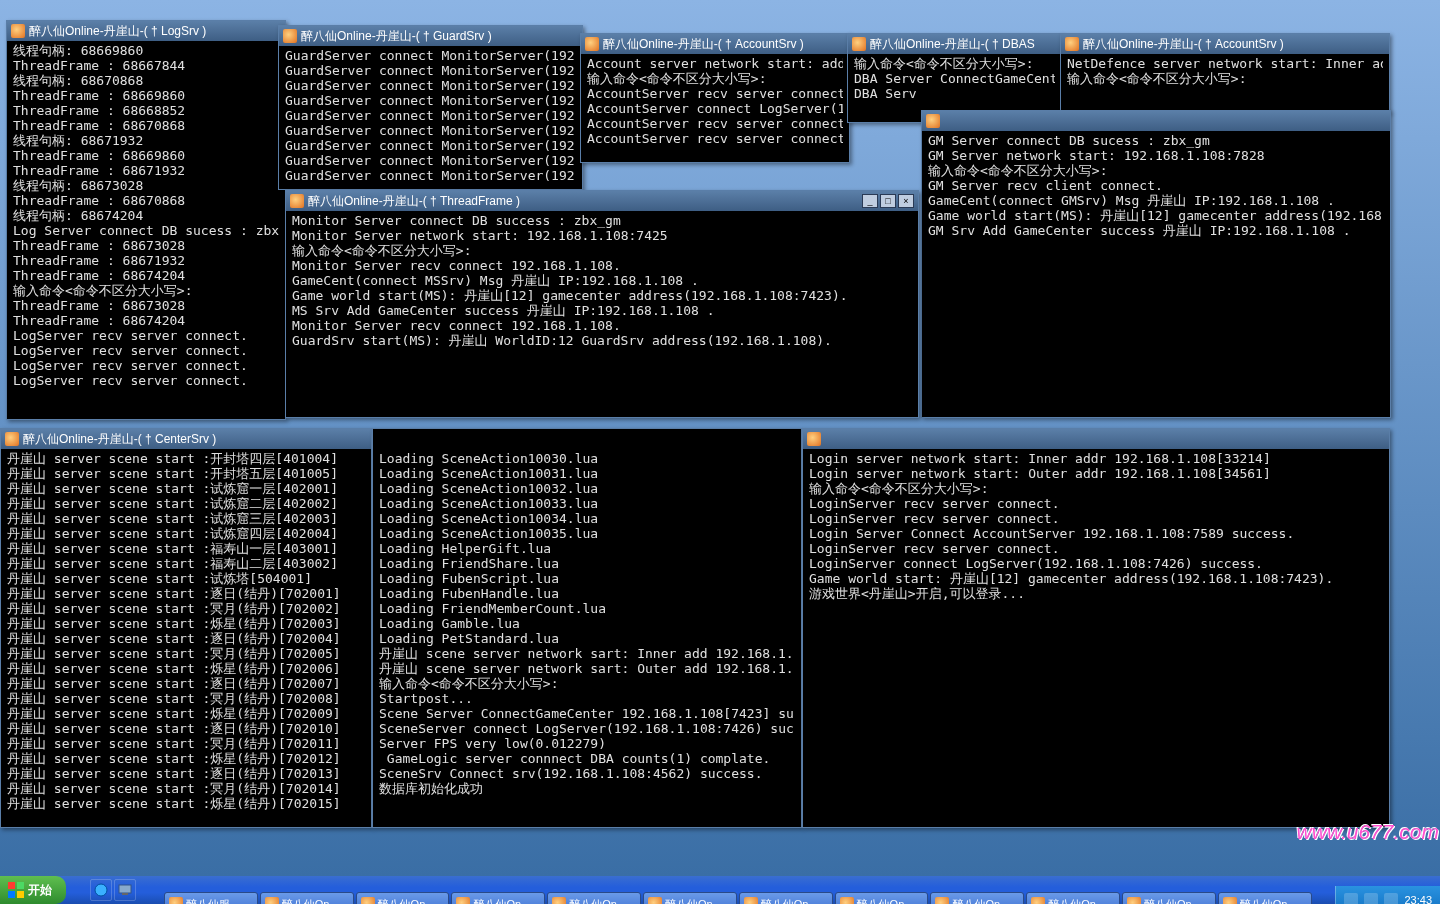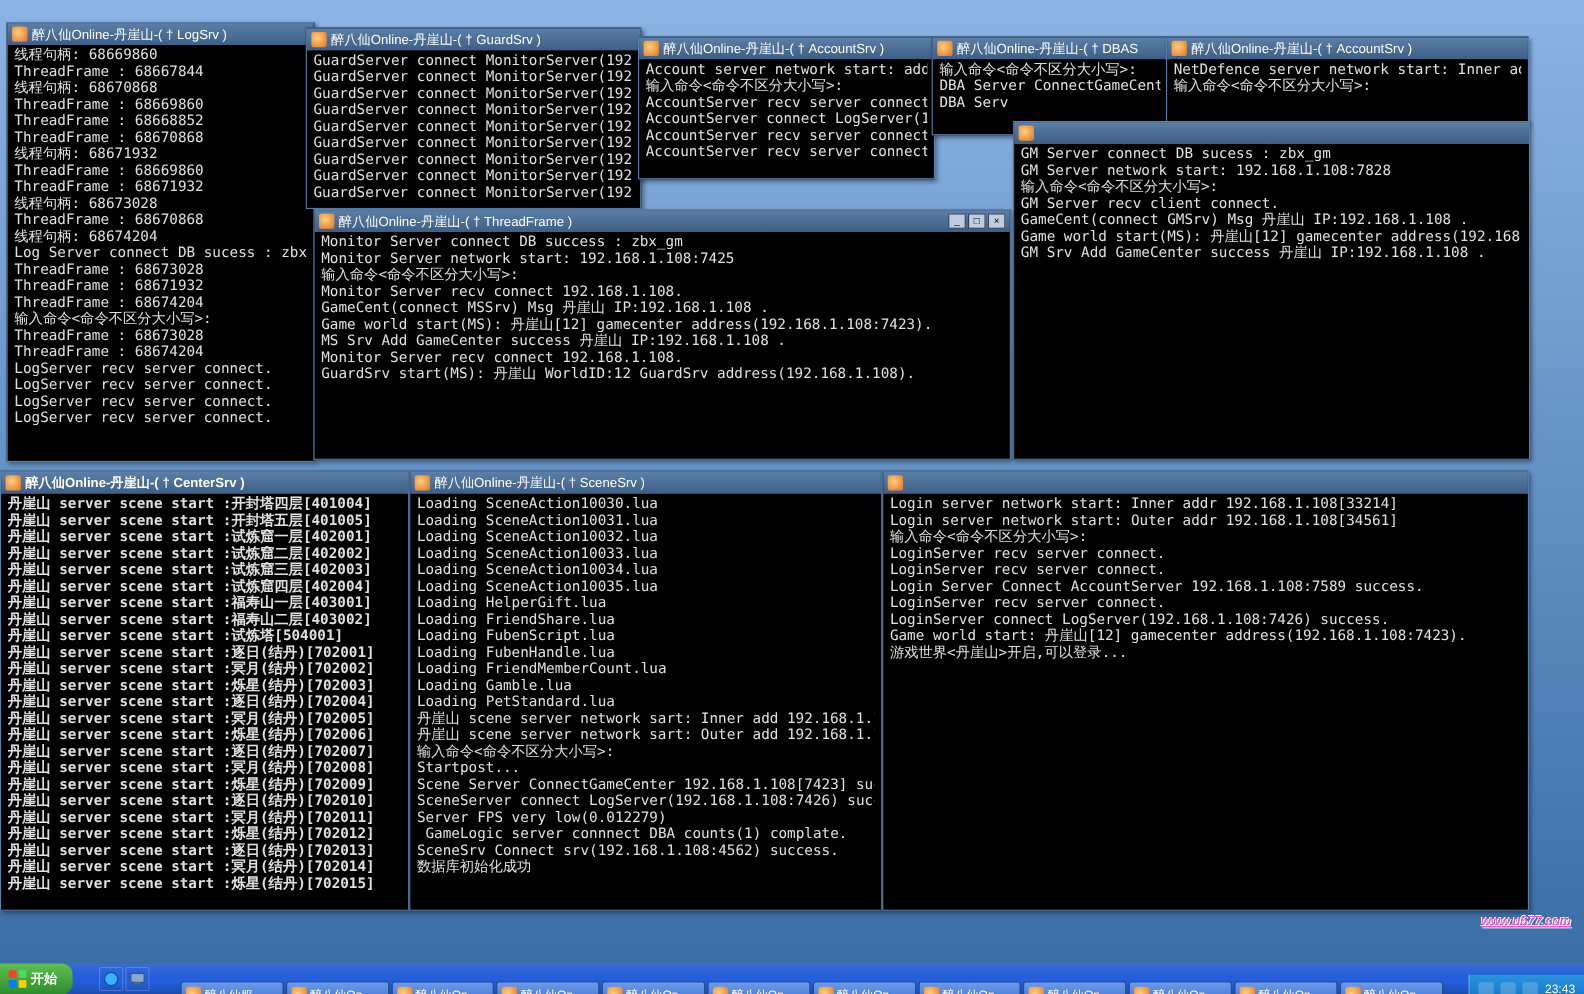--- a/index.html
+++ b/index.html
@@ -97,25 +97,24 @@
   height: 28px; padding: 0 8px;
   background: linear-gradient(#2a92e0,#1070c0);
   display: flex; align-items: center; gap: 6px;
   border-left: 1px solid rgba(255,255,255,.3);
   margin-top: 20px;
 }
 .tray .ticon3 { width: 14px; height: 14px; background: #fff3; border-radius: 2px; }
 .clock { font-size: 11px; }
 
 .watermark {
-  position: absolute; right: 12px; bottom: 32px;
-  font-family: Arial, sans-serif; font-size: 12px; font-style: italic;
+  position: absolute; right: 1px; bottom: 32px;
+  font-family: Arial, sans-serif; font-size: 21px; font-style: italic;
   color: #ff4fd0; text-shadow: 1px 1px 0 #fff, -1px -1px 0 #fff;
   pointer-events: none;
-  text-decoration: underline;
 }
 </style>
 </head>
 <body>
 
 <div class="desktop">
 
   <div class="console" style="left:6px; top:20px; width:280px; height:400px;">
     <div class="titlebar">
       <span class="ticon"></span>
@@ -169,33 +168,29 @@
       <span class="ttext">醉八仙Online-丹崖山-( † ThreadFrame )</span>
       <span class="wincontrols">
         <span class="wbtn">_</span>
         <span class="wbtn">□</span>
         <span class="wbtn">×</span>
       </span>
     </div>
     <div class="body"><div class="line">Monitor Server connect DB success : zbx_gm</div><div class="line">Monitor Server network start: 192.168.1.108:7425</div><div class="line"></div><div class="line">输入命令&lt;命令不区分大小写&gt;:</div><div class="line">Monitor Server recv connect 192.168.1.108.</div><div class="line">GameCent(connect MSSrv) Msg 丹崖山 IP:192.168.1.108 .</div><div class="line">Game world start(MS): 丹崖山[12] gamecenter address(192.168.1.108:7423).</div><div class="line">MS Srv Add GameCenter success 丹崖山 IP:192.168.1.108 .</div><div class="line">Monitor Server recv connect 192.168.1.108.</div><div class="line">GuardSrv start(MS): 丹崖山 WorldID:12 GuardSrv address(192.168.1.108).</div></div>
   </div>
 
-  <div class="console" style="left:0px; top:428px; width:372px; height:400px;font-weight:bold;">
+  <div class="console" style="left:0px; top:428px; width:372px; height:400px;">
     <div class="titlebar">
       <span class="ticon"></span>
       <span class="ttext">醉八仙Online-丹崖山-( † CenterSrv )</span>
     </div>
     <div class="body"><div class="line">丹崖山 server scene start :开封塔四层[401004]</div><div class="line">丹崖山 server scene start :开封塔五层[401005]</div><div class="line">丹崖山 server scene start :试炼窟一层[402001]</div><div class="line">丹崖山 server scene start :试炼窟二层[402002]</div><div class="line">丹崖山 server scene start :试炼窟三层[402003]</div><div class="line">丹崖山 server scene start :试炼窟四层[402004]</div><div class="line">丹崖山 server scene start :福寿山一层[403001]</div><div class="line">丹崖山 server scene start :福寿山二层[403002]</div><div class="line">丹崖山 server scene start :试炼塔[504001]</div><div class="line">丹崖山 server scene start :逐日(结丹)[702001]</div><div class="line">丹崖山 server scene start :冥月(结丹)[702002]</div><div class="line">丹崖山 server scene start :烁星(结丹)[702003]</div><div class="line">丹崖山 server scene start :逐日(结丹)[702004]</div><div class="line">丹崖山 server scene start :冥月(结丹)[702005]</div><div class="line">丹崖山 server scene start :烁星(结丹)[702006]</div><div class="line">丹崖山 server scene start :逐日(结丹)[702007]</div><div class="line">丹崖山 server scene start :冥月(结丹)[702008]</div><div class="line">丹崖山 server scene start :烁星(结丹)[702009]</div><div class="line">丹崖山 server scene start :逐日(结丹)[702010]</div><div class="line">丹崖山 server scene start :冥月(结丹)[702011]</div><div class="line">丹崖山 server scene start :烁星(结丹)[702012]</div><div class="line">丹崖山 server scene start :逐日(结丹)[702013]</div><div class="line">丹崖山 server scene start :冥月(结丹)[702014]</div><div class="line">丹崖山 server scene start :烁星(结丹)[702015]</div></div>
   </div>
 
   <div class="console" style="left:372px; top:428px; width:430px; height:400px;">
-    <div class="titlebar">
-      <span class="ticon"></span>
-      <span class="ttext">醉八仙Online-丹崖山-( † SceneSrv )</span>
-    </div>
     <div class="body"><div class="line">Loading SceneAction10030.lua</div><div class="line">Loading SceneAction10031.lua</div><div class="line">Loading SceneAction10032.lua</div><div class="line">Loading SceneAction10033.lua</div><div class="line">Loading SceneAction10034.lua</div><div class="line">Loading SceneAction10035.lua</div><div class="line">Loading HelperGift.lua</div><div class="line">Loading FriendShare.lua</div><div class="line">Loading FubenScript.lua</div><div class="line">Loading FubenHandle.lua</div><div class="line">Loading FriendMemberCount.lua</div><div class="line">Loading Gamble.lua</div><div class="line">Loading PetStandard.lua</div><div class="line">丹崖山 scene server network sart: Inner add 192.168.1.10</div><div class="line">丹崖山 scene server network sart: Outer add 192.168.1.10</div><div class="line"></div><div class="line">输入命令&lt;命令不区分大小写&gt;:</div><div class="line">Startpost...</div><div class="line">Scene Server ConnectGameCenter 192.168.1.108[7423] succe</div><div class="line">SceneServer connect LogServer(192.168.1.108:7426) succes</div><div class="line">Server FPS very low(0.012279)</div><div class="line"> GameLogic server connnect DBA counts(1) complate.</div><div class="line">SceneSrv Connect srv(192.168.1.108:4562) success.</div><div class="line">数据库初始化成功</div></div>
   </div>
 
   <div class="console" style="left:802px; top:428px; width:588px; height:400px;">
     <div class="titlebar">
       <span class="ticon"></span>
     </div>
     <div class="body"><div class="line">Login server network start: Inner addr 192.168.1.108[33214]</div><div class="line">Login server network start: Outer addr 192.168.1.108[34561]</div><div class="line"></div><div class="line">输入命令&lt;命令不区分大小写&gt;:</div><div class="line">LoginServer recv server connect.</div><div class="line">LoginServer recv server connect.</div><div class="line">Login Server Connect AccountServer 192.168.1.108:7589 success.</div><div class="line">LoginServer recv server connect.</div><div class="line">LoginServer connect LogServer(192.168.1.108:7426) success.</div><div class="line">Game world start: 丹崖山[12] gamecenter address(192.168.1.108:7423).</div><div class="line">游戏世界&lt;丹崖山&gt;开启,可以登录...</div></div>
   </div>
 

